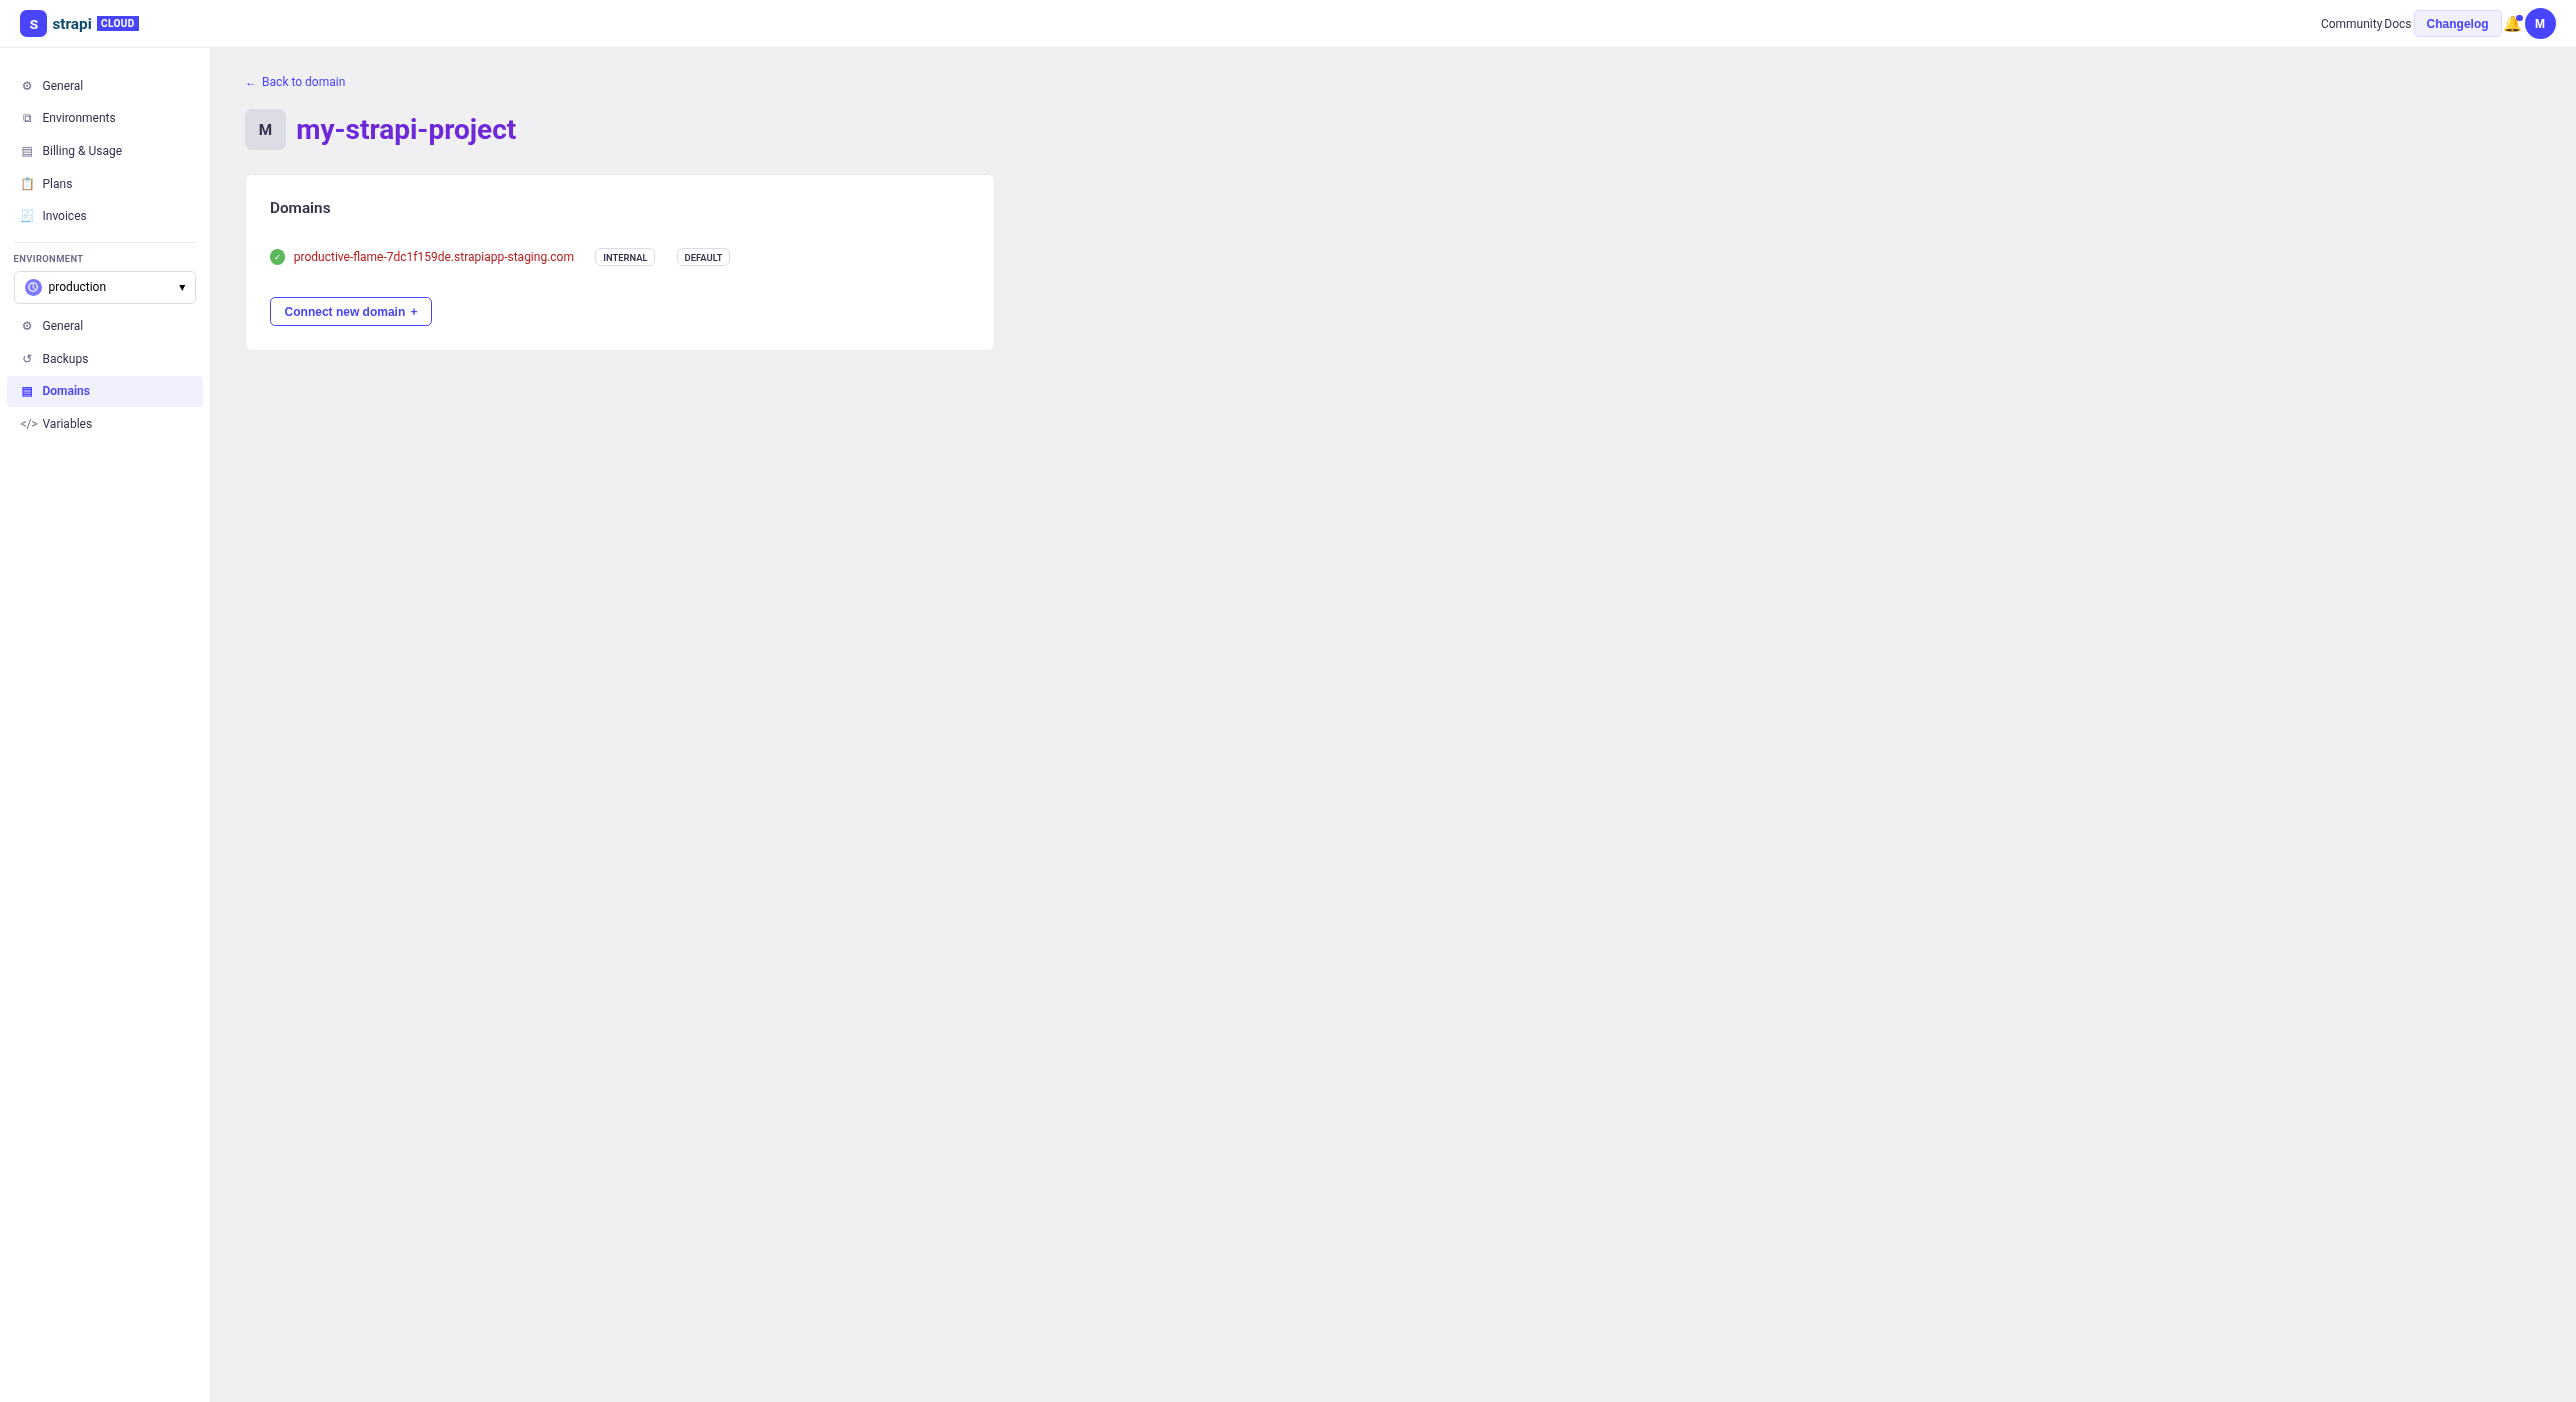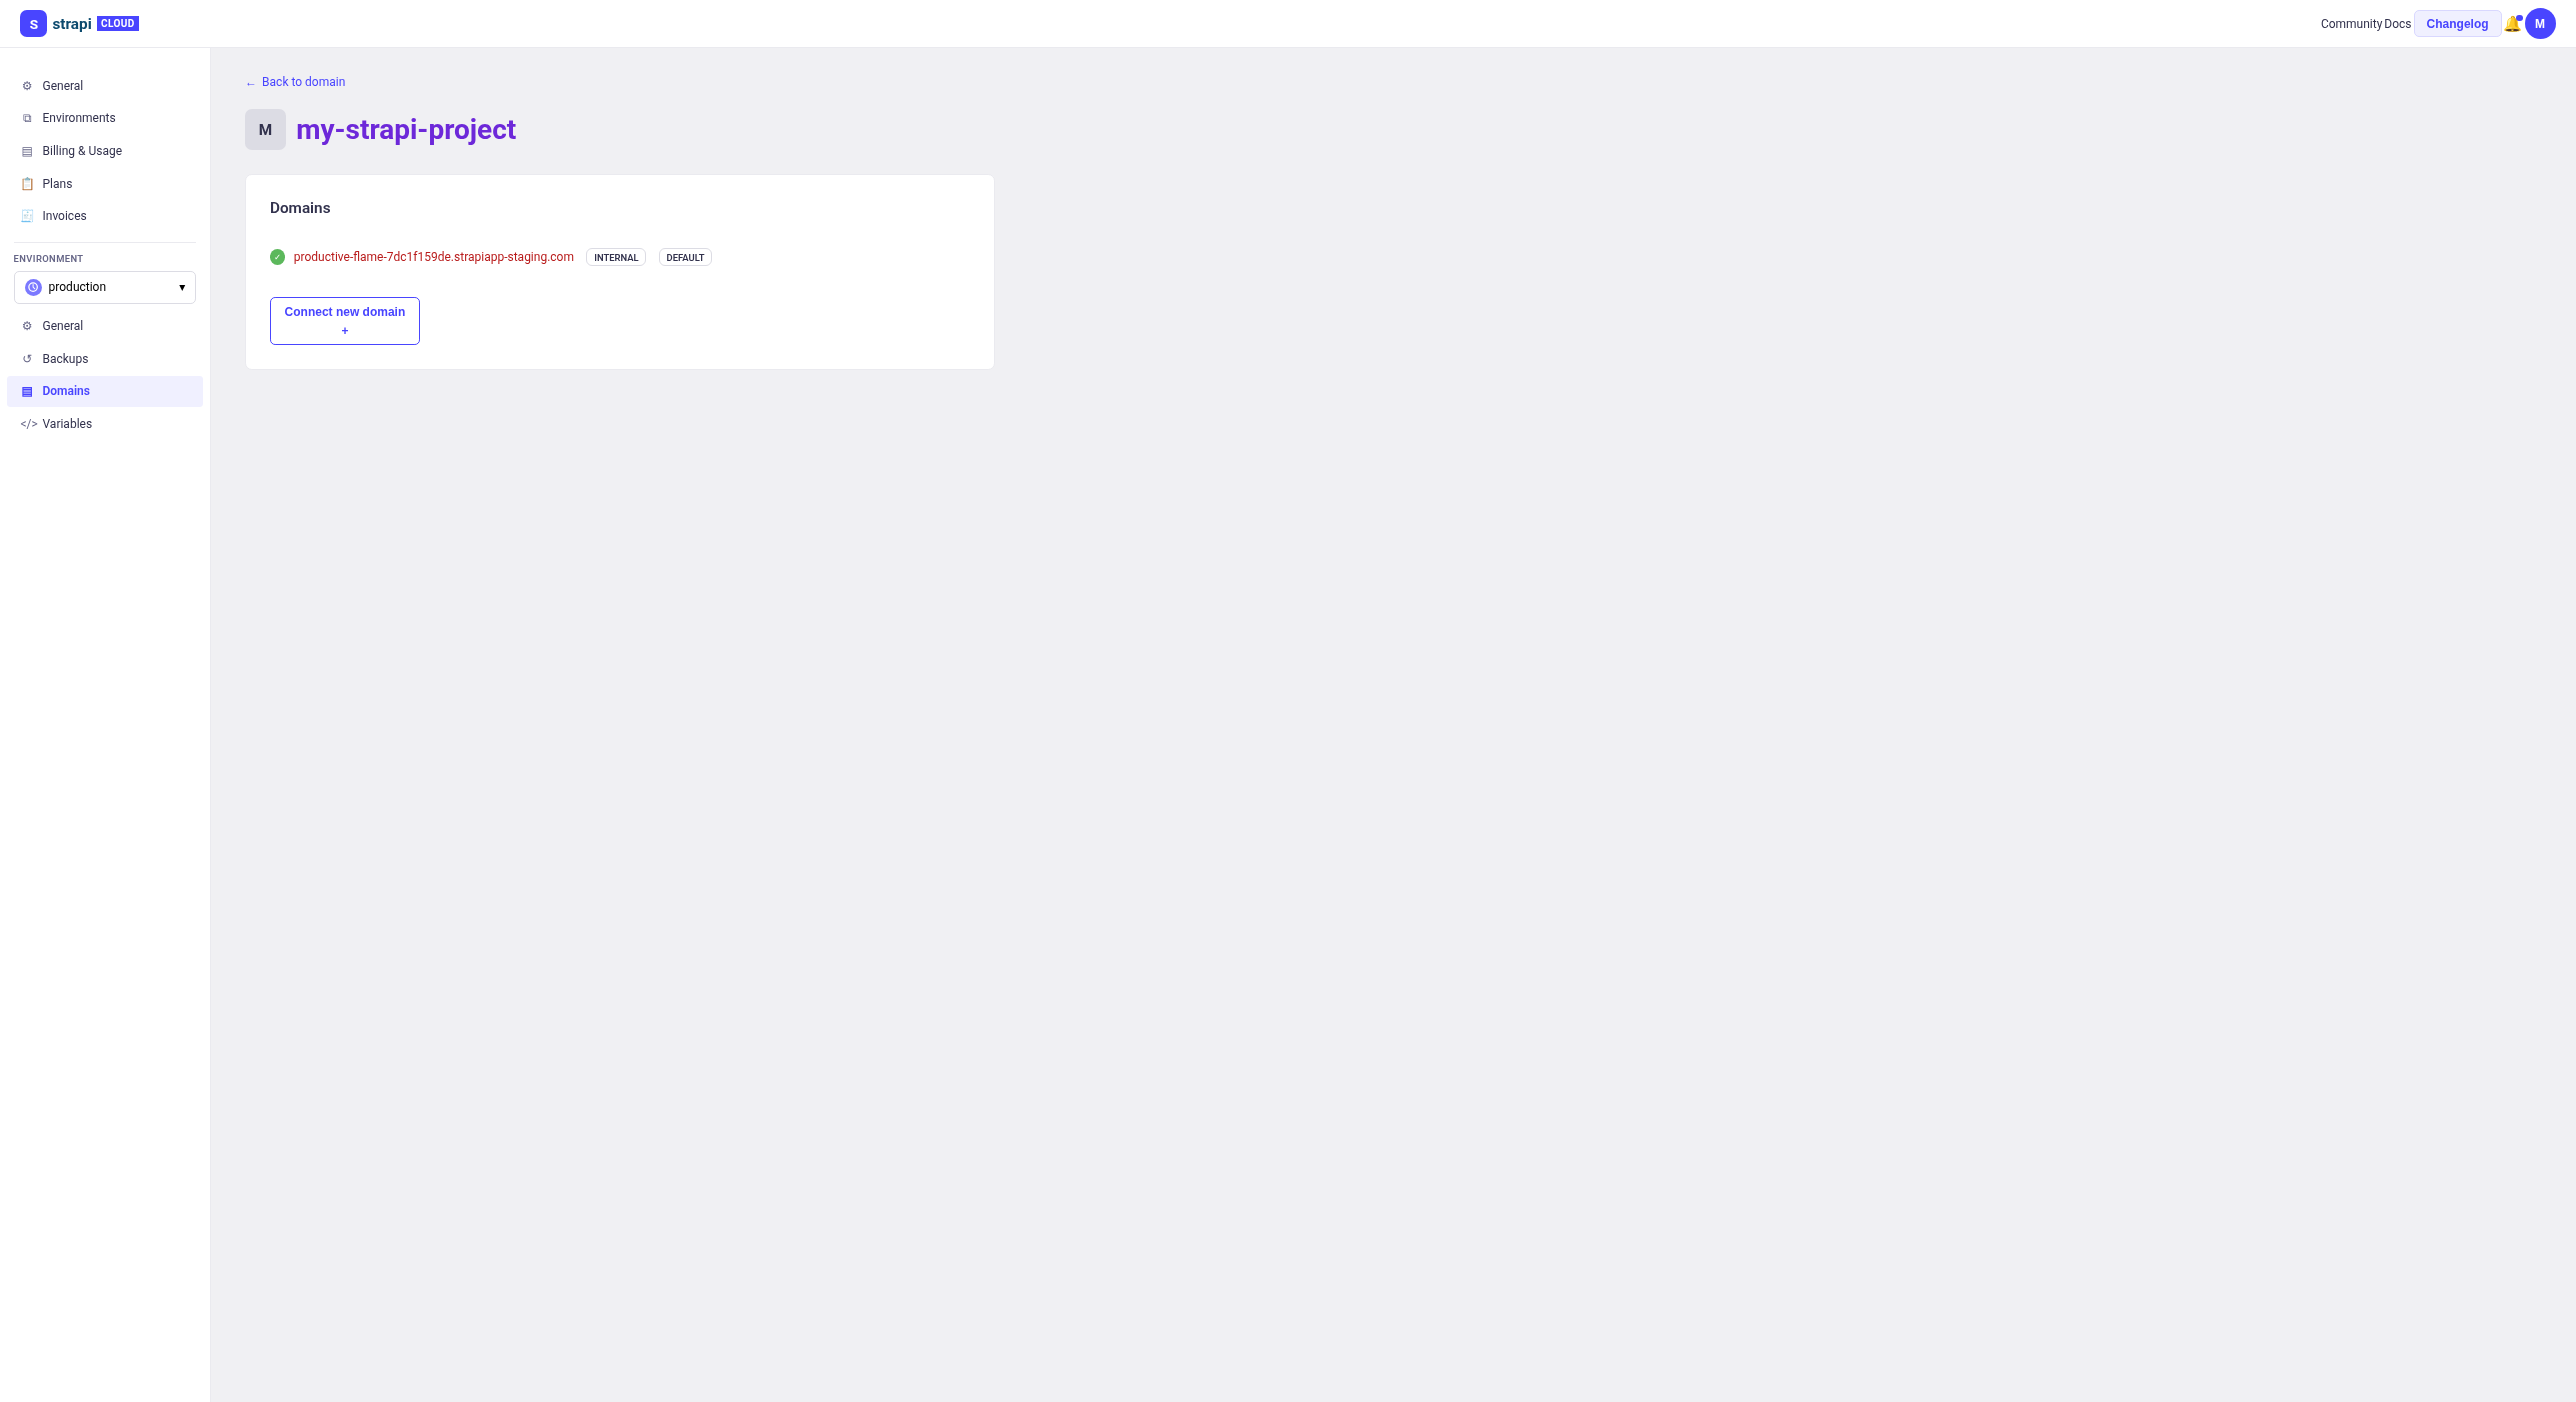--- a/index.html
+++ b/index.html
@@ -287,21 +287,21 @@
     .badge {
       display: inline-flex;
       align-items: center;
       padding: 2.6px 6.8px;
       border-radius: 6px;
       font-size: 9.4px;
       font-weight: 600;
       border: 0.9px solid #dcdce4;
       color: #32324d;
       background: #fff;
-      margin-left: 4px;
+      margin-left: 13px;
     }
     .domain-actions {
       display: flex;
       gap: 6.8px;
     }
     .action-btn {
       width: 31px; height: 31px;
       border: 0.9px solid #dcdce4;
       border-radius: 5.1px;
       background: #fff;
@@ -319,21 +319,20 @@
       gap: 5.1px;
       margin-top: 17px;
       padding: 6.8px 13.6px;
       background: #fff;
       border: 0.9px solid #4945ff;
       border-radius: 5.1px;
       color: #4945ff;
       font-size: 12px;
       font-weight: 600;
       cursor: pointer;
-      flex-direction: column;
     }
   </style>
 </head>
 <body>
 
 <nav class="topnav">
   <div class="topnav-left">
     <div class="strapi-logo">
       <div class="strapi-logo-icon">S</div>
       <span class="strapi-logo-text">strapi</span>

